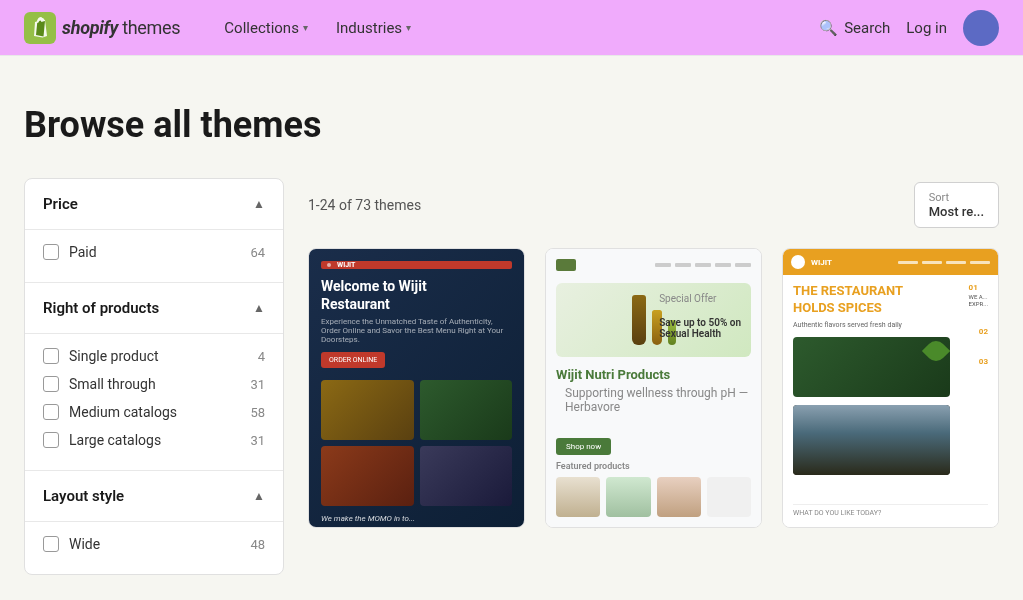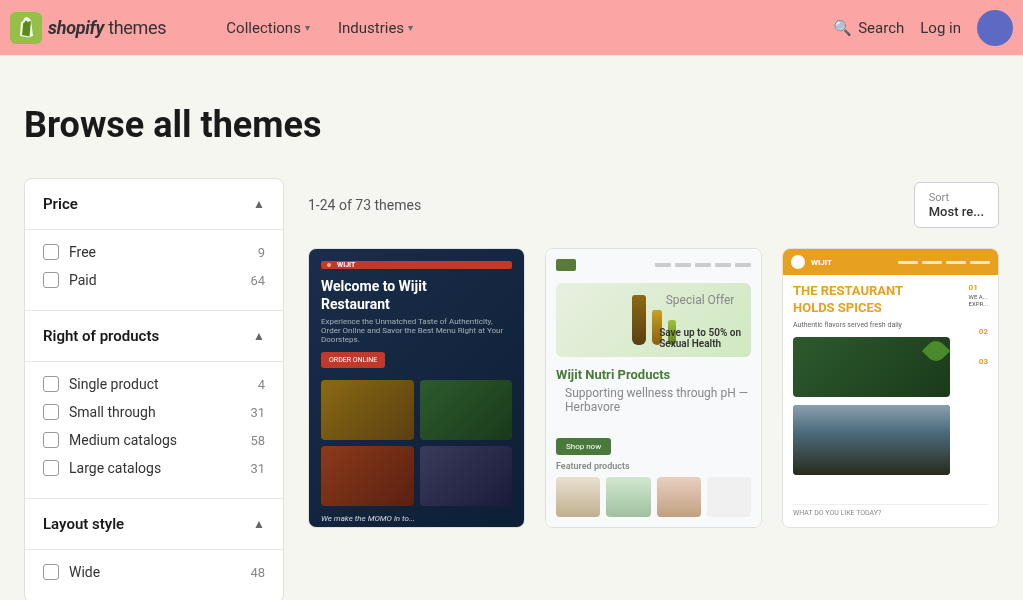--- a/index.html
+++ b/index.html
@@ -1,26 +1,26 @@
 <!DOCTYPE html>
 <html><head>
   <meta charset="utf-8">
   <style>
     * { margin: 0; padding: 0; box-sizing: border-box; }
     body { font-family: -apple-system, BlinkMacSystemFont, 'Segoe UI', Roboto, sans-serif; background: #f6f6f1; color: #333; }
 
     
     .navbar {
-      background: #fca5a5;
+      background: #f0abfc;
       border-bottom: 1px solid #e8e8e8;
       height: 56px;
       display: flex;
       align-items: center;
-      padding: 0 10px;
-      gap: 16px;
+      padding: 0 24px;
+      gap: 0;
       position: relative;
       z-index: 10;
     }
     .navbar-logo {
       display: flex;
       align-items: center;
       gap: 6px;
       margin-right: 32px;
       text-decoration: none;
     }
@@ -434,24 +434,24 @@
       font-weight: 700;
       color: #e8a020;
     }
     .preview-3 .p3-numtext {
       font-size: 6px;
       color: #555;
       margin-top: 1px;
     }
 
     .preview-2 .p2-save-text {
-      font-size: 12px;
+      font-size: 10px;
       color: #888;
-      text-align: center;
-      margin-bottom: 20px;
+      text-align: left;
+      margin-bottom: 13px;
     }
     .preview-2 .p2-save-value {
       font-size: 10px;
       font-weight: 600;
       color: #333;
       text-align: left;
     }
   </style>
 </head>
 <body>
@@ -495,27 +495,20 @@
     <div class="filter-section">
 
       <div class="filter-header">
         <span class="filter-title">Price</span>
         <span class="filter-chevron">▲</span>
       </div>
       <div class="filter-items">
         <div class="filter-item">
           <div class="filter-item-left">
             <div class="filter-checkbox"></div>
-            <span class="filter-label">Free</span>
-          </div>
-          <span class="filter-count">9</span>
-        </div>
-        <div class="filter-item">
-          <div class="filter-item-left">
-            <div class="filter-checkbox"></div>
             <span class="filter-label">Paid</span>
           </div>
           <span class="filter-count">64</span>
         </div>
       </div>
 
       <hr class="filter-divider">
 
       <div class="filter-header">
         <span class="filter-title">Right of products</span>

